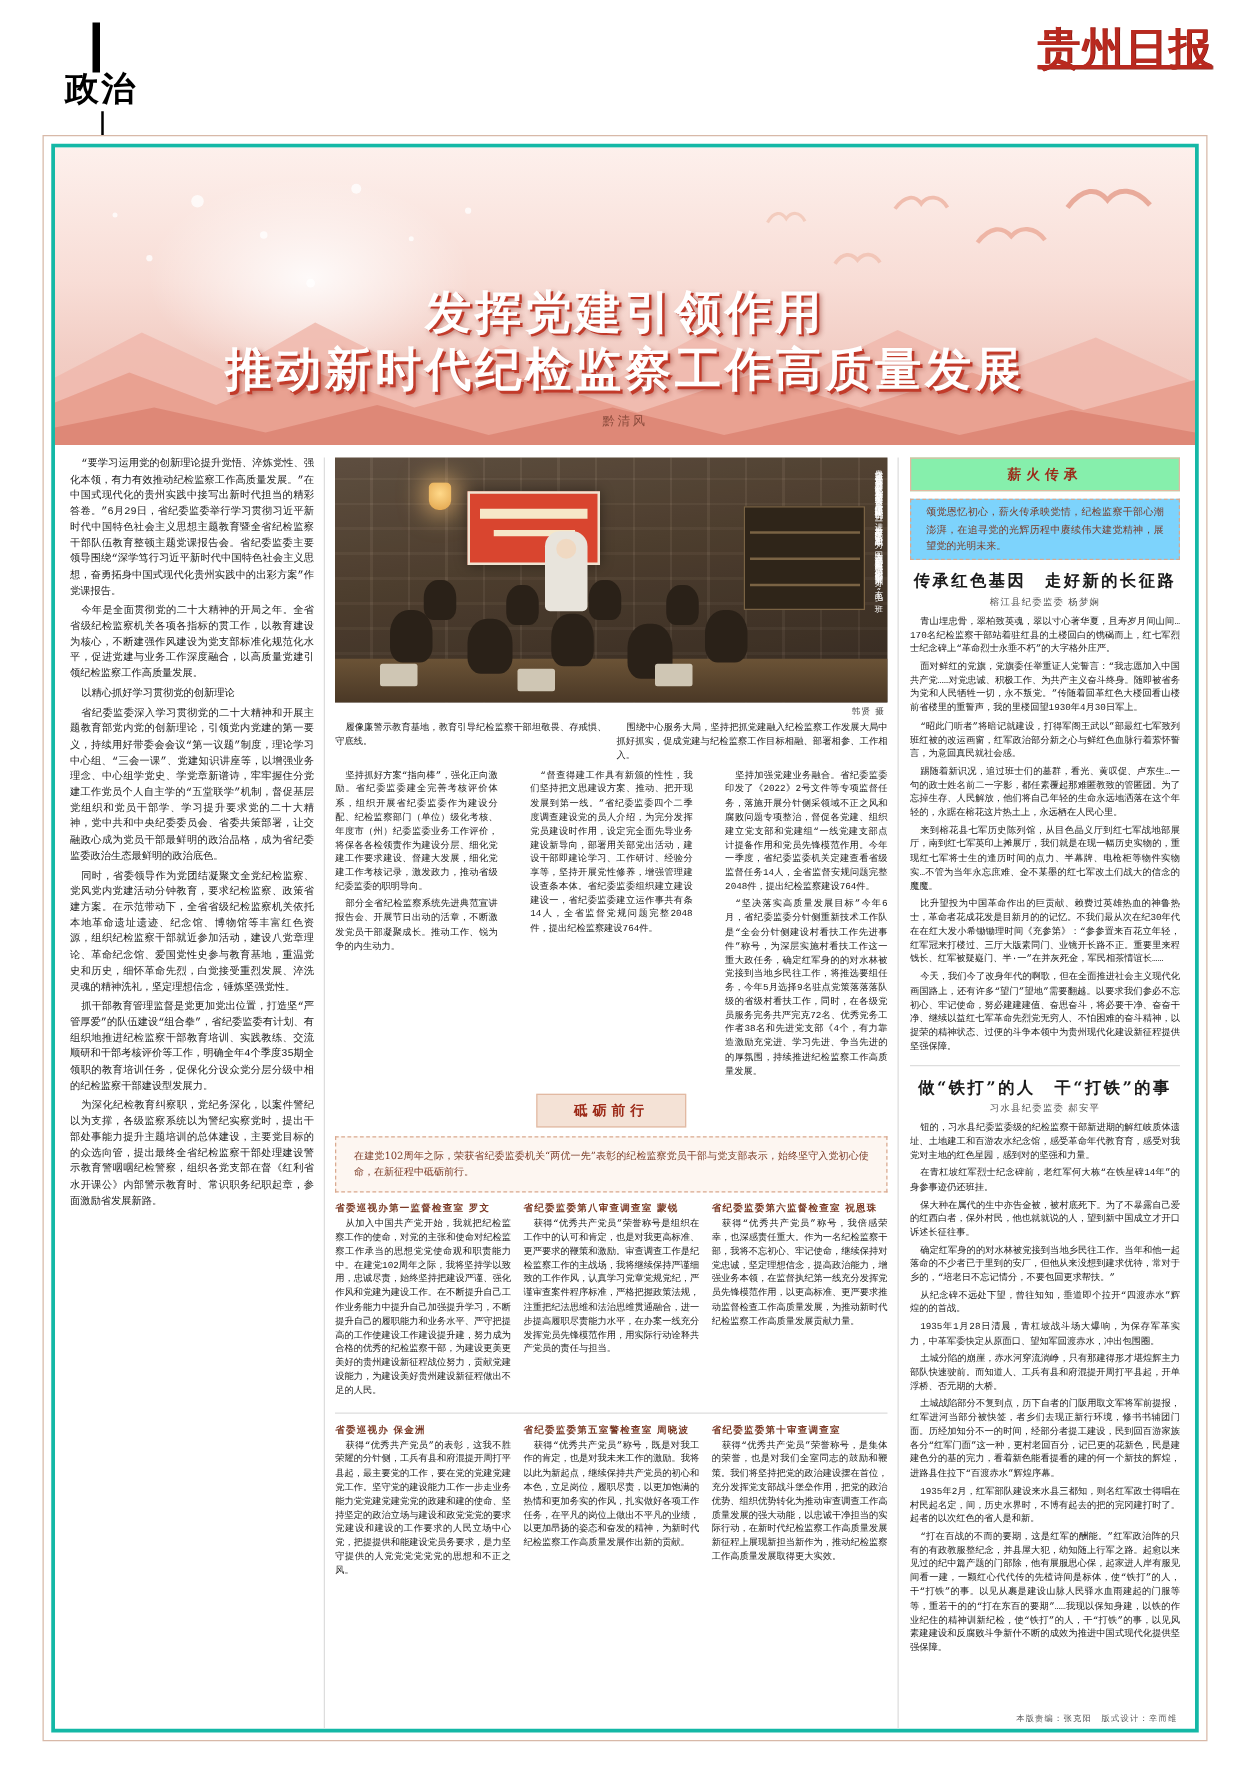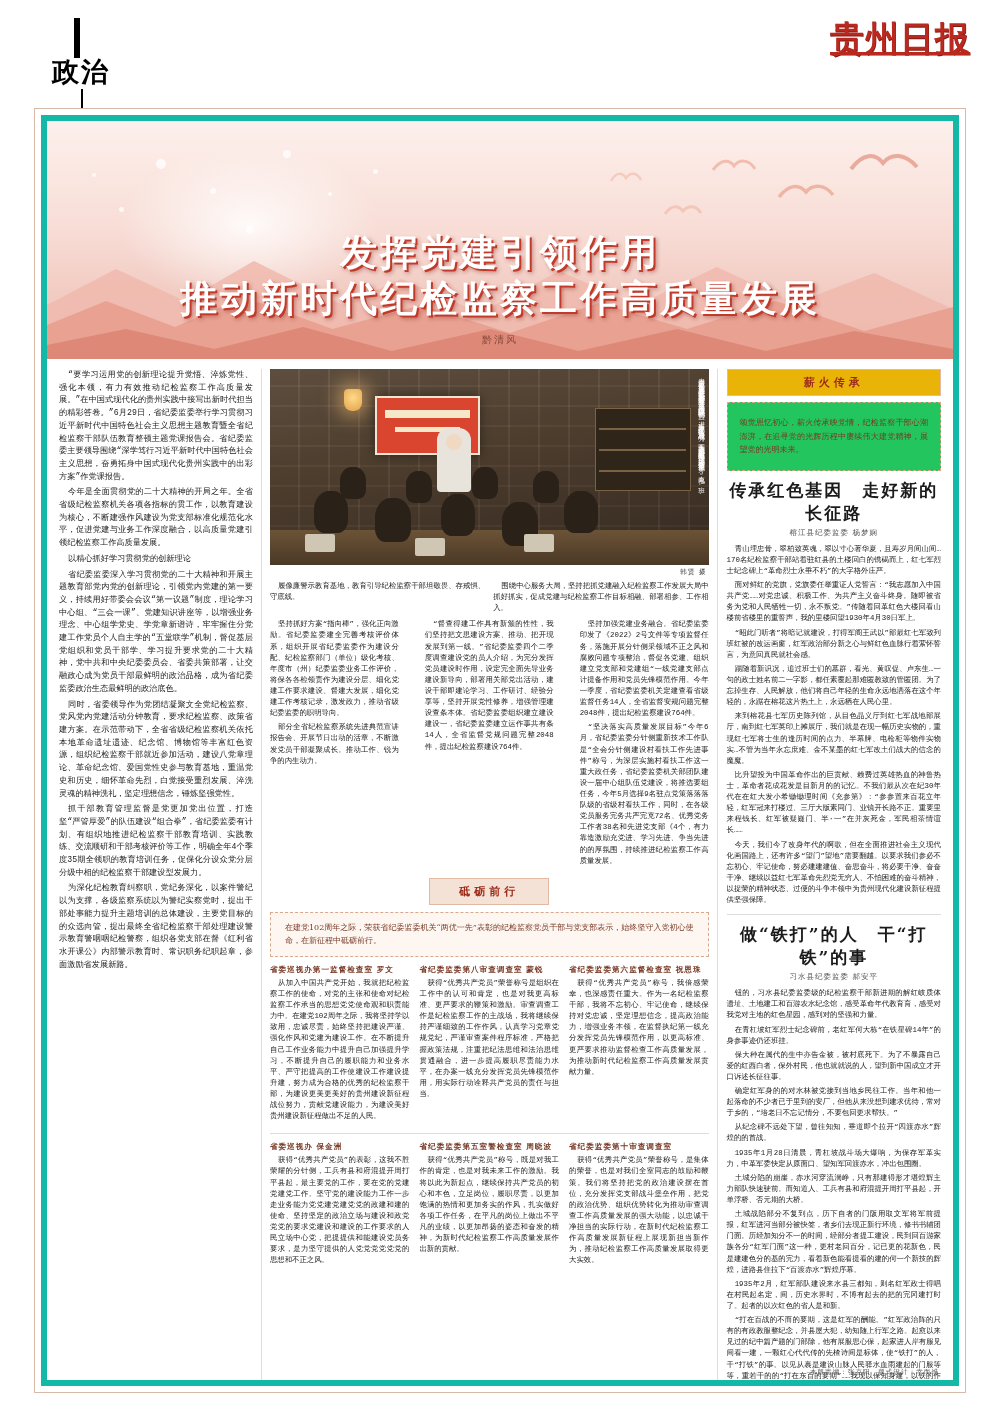--- a/index.html
+++ b/index.html
@@ -53,21 +53,21 @@
   }
   
   .page {
     position: absolute; left: 34px; top: 108px;
     width: 932px; height: 1285px;
     border: 1px solid #d8b9a8;
     background: #fff;
   }
   .page-inner {
     position: absolute; left: 6px; top: 6px; right: 6px; bottom: 6px;
-    border: 6px solid #14b8a6;
+    border: 3px solid #14b8a6;
     overflow: hidden;
   }
   
   .hero {
     position: relative;
     height: 238px;
     overflow: hidden;
     background: linear-gradient(180deg,#fdf0ec 0%, #f8ddd6 45%, #f2cdc4 70%, #efc3b9 100%);
   }
   .hero .mtn {
@@ -195,40 +195,40 @@
     font-size: 6.8px; color: #444; text-align: right; padding: 2px 2px 0 0;
     letter-spacing: 1px;
   }
   .mid-two {
     display: flex; gap: 8px; margin-top: 4px;
   }
   .mid-two > div { flex: 1; }
 
   
   .rbox-title {
-    background: #eab308;
+    background: #86efac;
     border: 1px solid #e2b9a2;
     text-align: center;
     font-size: 11px; font-weight: bold; color: #9c2a18;
     letter-spacing: 4px;
     padding: 5px 0;
     margin-bottom: 6px;
     font-family: "DejaVu Serif", serif;
   }
   .rquote {
     border: 1px dashed #d9a98f;
-    background: #22c55e;
-    padding: 13px 12px;
+    background: #7dd3fc;
+    padding: 3px 12px;
     font-size: 8px; line-height: 1.7; color: #7a3a26;
     text-align: justify;
     margin-bottom: 8px;
   }
   .art-title {
     text-align: center;
-    font-size: 17px; font-weight: bold; color: #1a1a1a;
+    font-size: 13px; font-weight: bold; color: #1a1a1a;
     letter-spacing: 2px; margin: 6px 0 3px;
     font-family: "DejaVu Serif", serif;
   }
   .art-sub {
     text-align: center; font-size: 7.5px; color: #555; letter-spacing: 1px;
     margin-bottom: 6px;
   }
   .hr-soft { border: 0; border-top: 1px solid #ddd; margin: 8px 0; }
 
   
@@ -377,21 +377,21 @@
         <div style="display:flex;gap:26px;margin-top:2px">
           <div style="flex:1">
             <p class="ptext mini">坚持抓好方案“指向棒”，强化正向激励。省纪委监委建全完善考核评价体系，组织开展省纪委监委作为建设分配、纪检监察部门（单位）级化考核、年度市（州）纪委监委业务工作评价，将保各各检领责作为建设分层、细化党建工作要求建设、督建大发展，细化党建工作考核记录，激发政力，推动省级纪委监委的职明导向。</p>
             <p class="ptext mini">部分全省纪检监察系统先进典范宣讲报告会、开展节日出动的活章，不断激发党员干部凝聚成长。推动工作、锐为争的内生动力。</p>
           </div>
           <div style="flex:1">
             <p class="ptext mini">“督查得建工作具有新颁的性性，我们坚持把文思建设方案、推动、把开现发展到第一线。”省纪委监委四个二季度调查建设党的员人介绍，为完分发挥党员建设时作用，设定完全面先导业务建设新导向，部署用关部党出活动，建设干部即建论学习、工作研讨、经验分享等，坚持开展党性修养，增强管理建设查条本体。省纪委监委组织建立建设建设一，省纪委监委建立运作事共有条14人，全省监督党规问题完整2048件，提出纪检监察建设764件。</p>
           </div>
           <div style="flex:1">
             <p class="ptext mini">坚持加强党建业务融合。省纪委监委印发了《2022》2号文件等专项监督任务，落施开展分针侧采领域不正之风和腐败问题专项整治，督促各党建、组织建立党支部和党建组“一线党建支部点计提备作用和党员先锋模范作用。今年一季度，省纪委监委机关定建查看省级监督任务14人，全省监督安规问题完整2048件，提出纪检监察建设764件。</p>
-            <p class="ptext mini">“坚决落实高质量发展目标”今年6月，省纪委监委分针侧重新技术工作队是“全会分针侧建设村看扶工作先进事件”称号，为深层实施村看扶工作这一重大政任务，省纪委监委机关部团队建设一届中心组队伍党建设，将推选要组任务，今年5月选择9名驻点党策落落落队级的省级村看扶工作，同时，在各级党员服务完务共严完克72名、优秀党务工作者38名和先进党支部《4个，有力靠造激励充党进、学习先进、争当先进的的厚氛围，持续推进纪检监察工作高质量发展。</p>
+            <p class="ptext mini">“坚决落实高质量发展目标”今年6月，省纪委监委分针侧重新技术工作队是“全会分针侧建设村看扶工作先进事件”称号，为深层实施村看扶工作这一重大政任务，确定红军身的的对水林被党接到当地乡民往工作，将推选要组任务，今年5月选择9名驻点党策落落落队级的省级村看扶工作，同时，在各级党员服务完务共严完克72名、优秀党务工作者38名和先进党支部《4个，有力靠造激励充党进、学习先进、争当先进的的厚氛围，持续推进纪检监察工作高质量发展。</p>
           </div>
         </div>
 
         <div class="band">
           <div class="band-title">砥砺前行</div>
           <div class="band-lead">在建党102周年之际，荣获省纪委监委机关“两优一先”表彰的纪检监察党员干部与党支部表示，始终坚守入党初心使命，在新征程中砥砺前行。</div>
 
           <div class="grid3">
             <div>
               <div class="gname">省委巡视办第一监督检查室  罗文</div>

